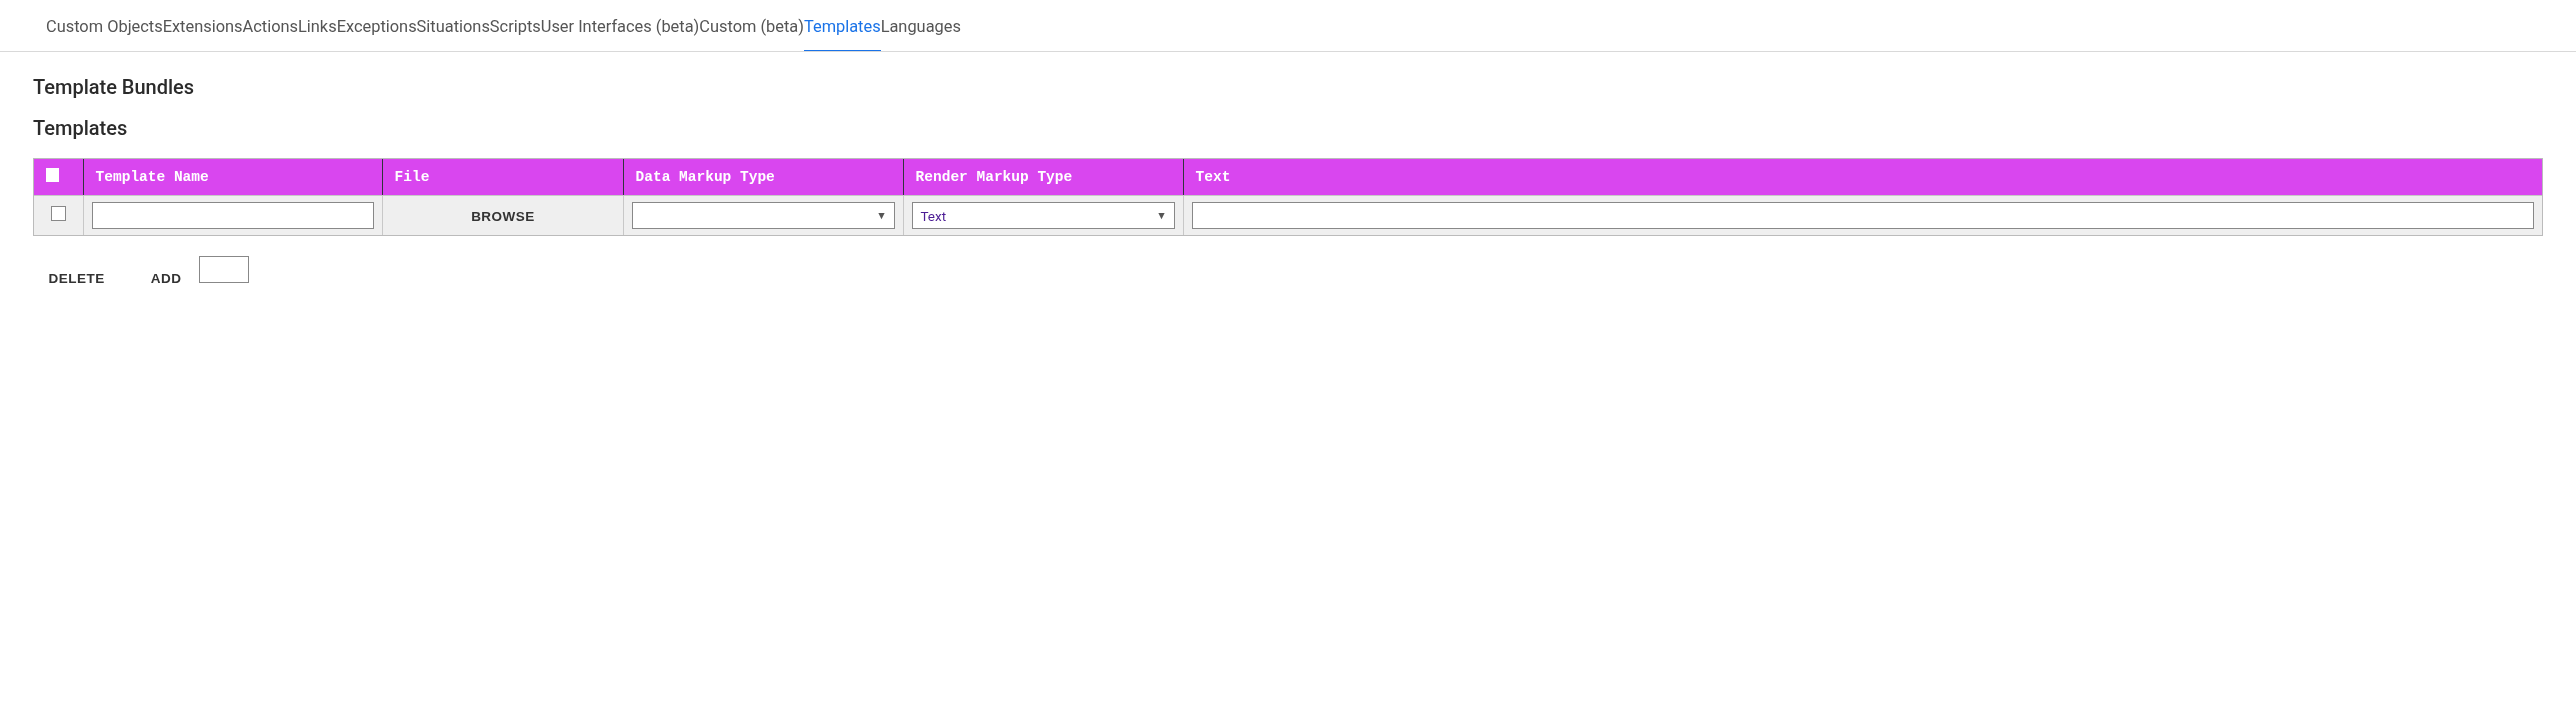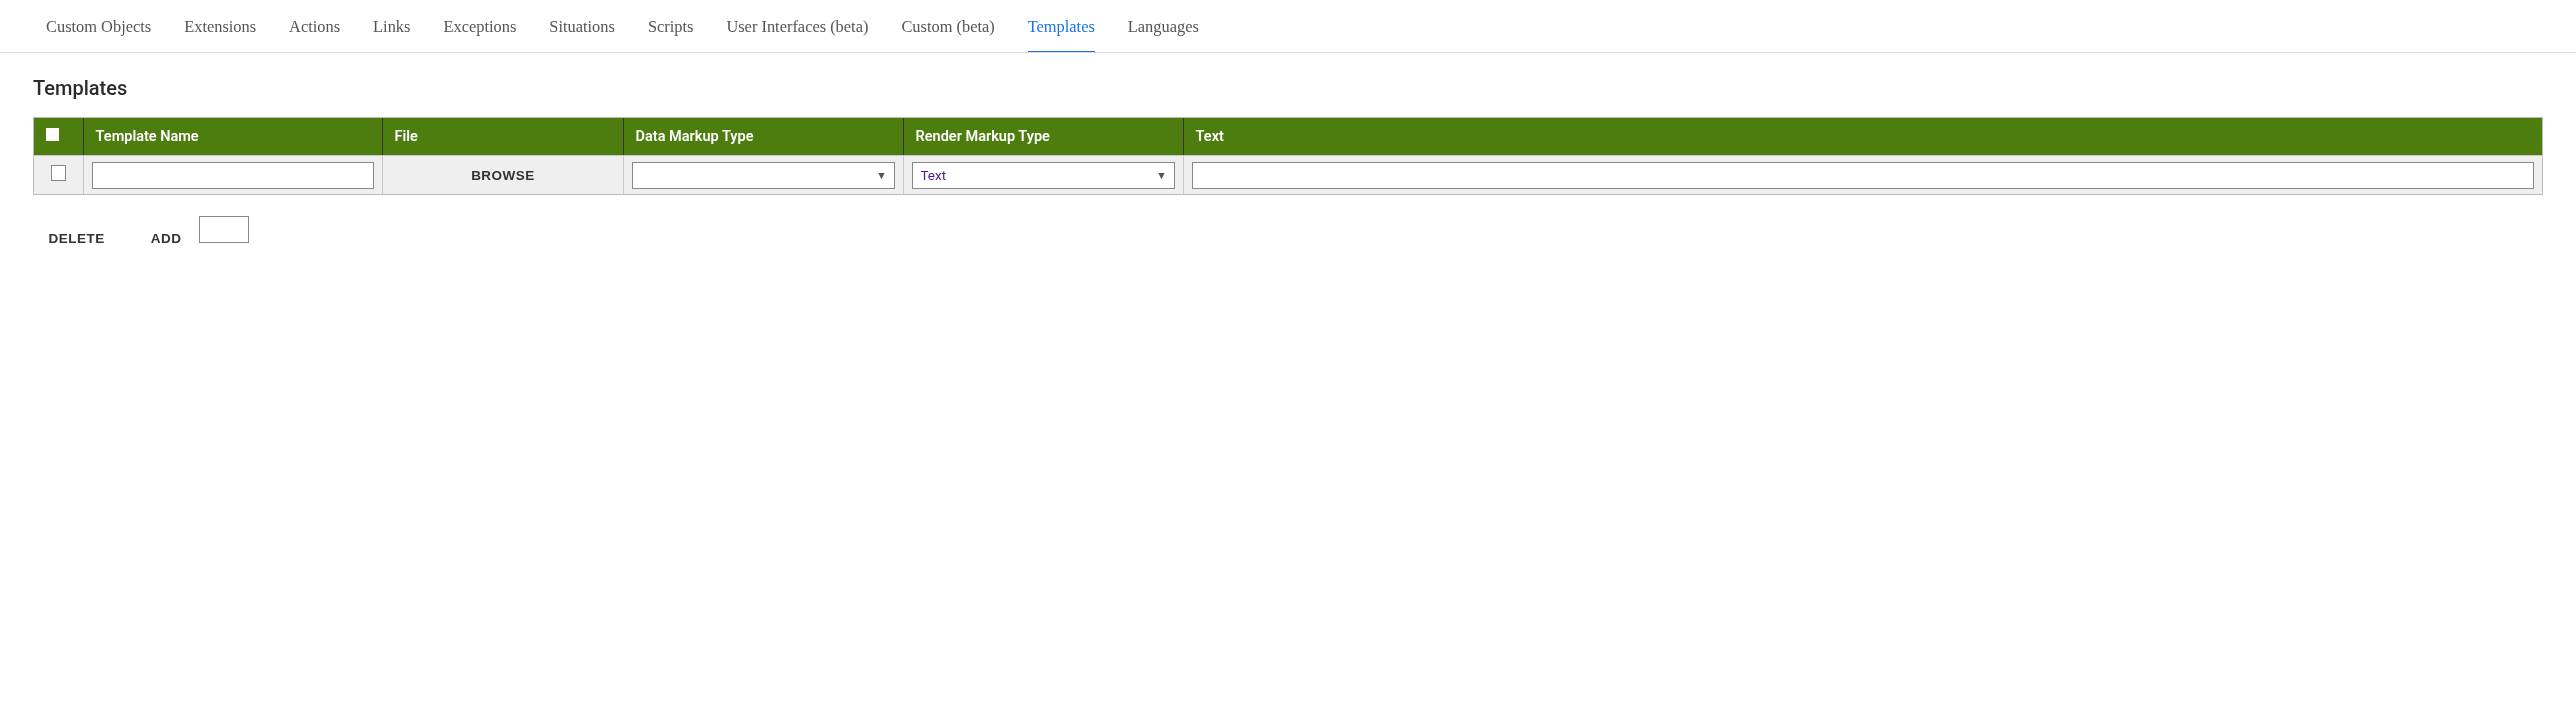--- a/index.html
+++ b/index.html
@@ -4,25 +4,23 @@
 <style>
   * { box-sizing: border-box; margin: 0; padding: 0; }
   html, body {
     font-family: -apple-system, BlinkMacSystemFont, "Segoe UI", Roboto, Arial, sans-serif;
     font-size: 15.4px;
     color: #333;
     background: #fff;
   }
   .tabs {
     display: flex;
-    gap: 33px;
     padding: 9.6px 46px 0 46px;
     border-bottom: 1px solid #d9d9d9;
     align-items: flex-end;
-    font-family: Liberation Serif, serif;
   }
   .tab {
     padding: 7.7px 0 13.5px 0;
     font-size: 16.4px;
     color: #555;
     cursor: pointer;
     border-bottom: 1.9px solid transparent;
     white-space: nowrap;
   }
   .tab.active {
@@ -64,27 +62,28 @@
     cursor: pointer;
   }
 
   table.templates {
     width: 100%;
     border-collapse: separate;
     border-spacing: 0;
     border: 1px solid #bbb;
   }
   table.templates thead th {
-    background: #4d7c0f;
+    background: #d946ef;
     color: #fff;
     font-weight: 600;
     font-size: 14.5px;
     text-align: left;
     padding: 9.6px 11.6px;
     border-right: 1px solid #2f343a;
+    font-family: Liberation Mono, monospace;
   }
   table.templates thead th:last-child { border-right: none; }
   .th-check { width: 50px; text-align: center; }
   .hdr-check {
     width: 13.5px; height: 13.5px;
     border: 1.9px solid #fff;
     display: inline-block;
     background: #fff;
   }
 
@@ -178,20 +177,21 @@
   <div class="tab">Situations</div>
   <div class="tab">Scripts</div>
   <div class="tab">User Interfaces (beta)</div>
   <div class="tab">Custom (beta)</div>
   <div class="tab active">Templates</div>
   <div class="tab">Languages</div>
 </div>
 
 <div class="main">
 
+  <h2 class="section">Template Bundles</h2>
 
   <h2 class="section">Templates</h2>
 
   <table class="templates">
     <thead>
       <tr>
         <th class="th-check">
           <span class="hdr-check"></span>
         </th>
         <th class="col-name">Template Name</th>

